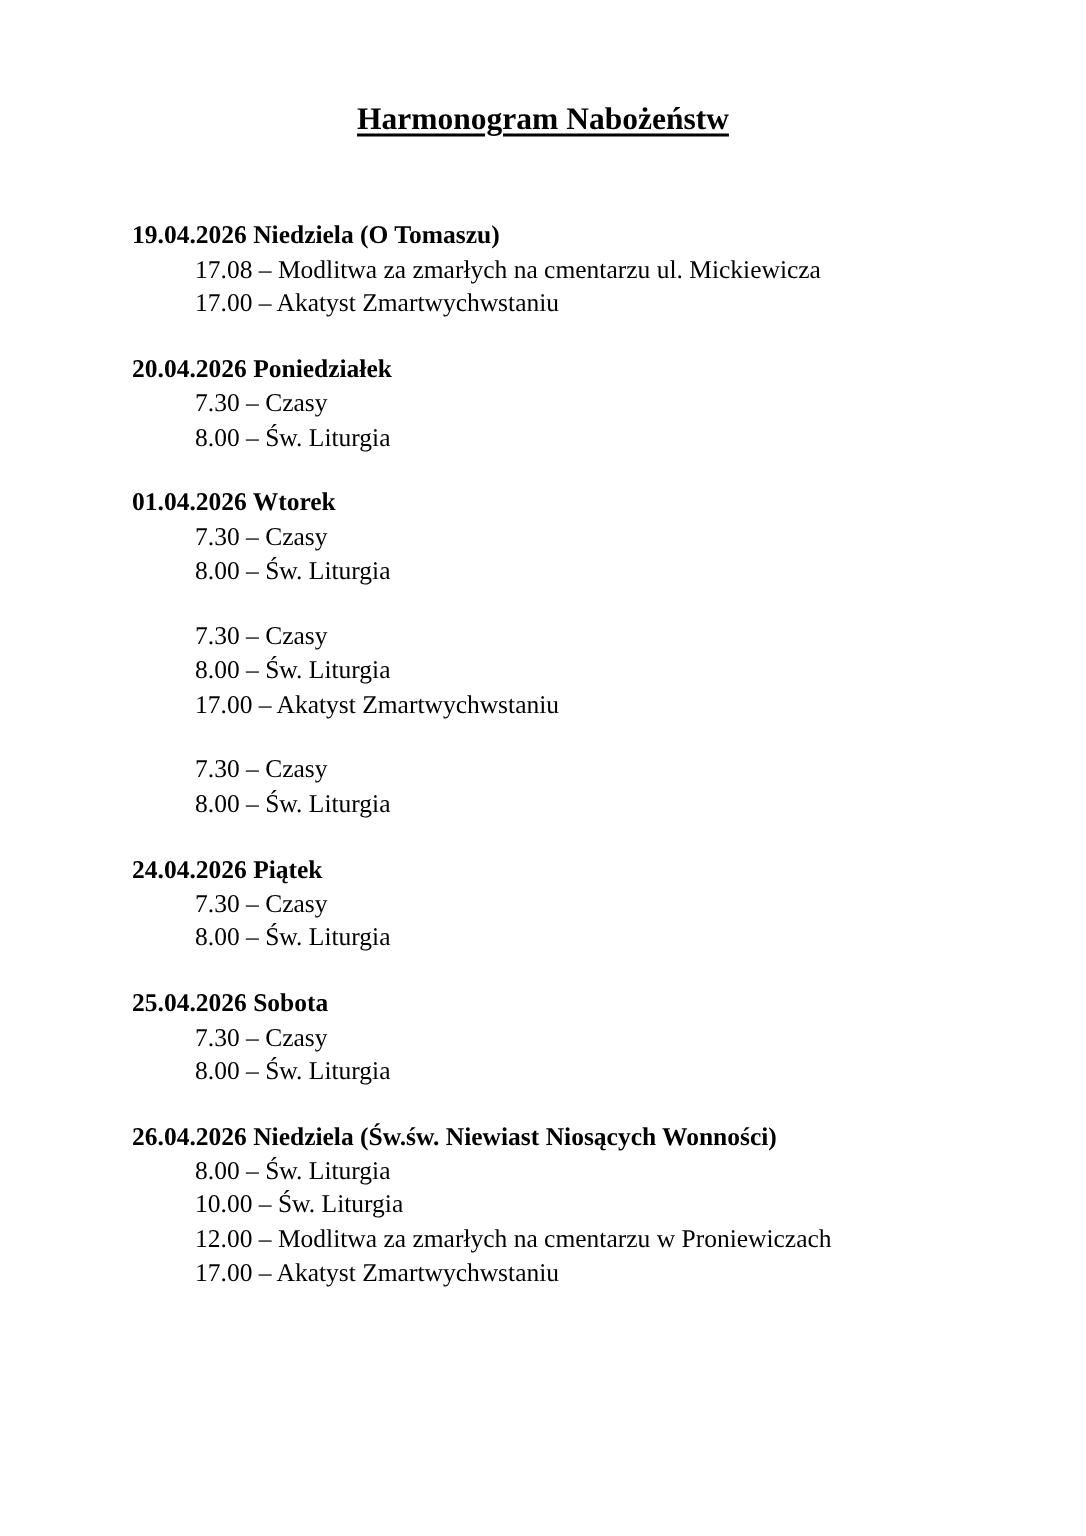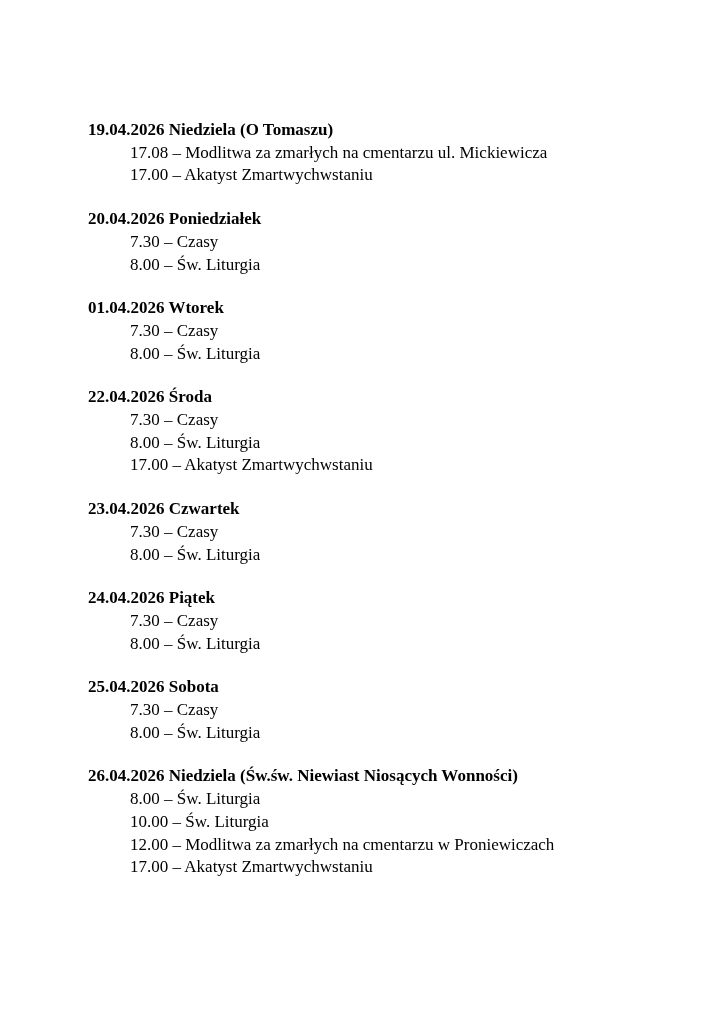--- a/index.html
+++ b/index.html
@@ -46,20 +46,21 @@
     margin: 0;
     padding-left: 42px;
     line-height: 22.7px;
     white-space: nowrap;
   }
 </style>
 </head>
 <body>
 
 <div class="page">
+  <h1 class="title">Harmonogram Nabożeństw</h1>
 
   <div class="schedule">
 
     <section class="day-block">
       <p class="day-heading">19.04.2026 Niedziela (O Tomaszu)</p>
       <p class="entry">17.08 – Modlitwa za zmarłych na cmentarzu ul. Mickiewicza</p>
       <p class="entry">17.00 – Akatyst Zmartwychwstaniu</p>
     </section>
 
     <section class="day-block">
@@ -68,28 +69,26 @@
       <p class="entry">8.00 – Św. Liturgia</p>
     </section>
 
     <section class="day-block">
       <p class="day-heading">01.04.2026 Wtorek</p>
       <p class="entry">7.30 – Czasy</p>
       <p class="entry">8.00 – Św. Liturgia</p>
     </section>
 
     <section class="day-block">
-      <p class="day-heading">22.04.2026 Środa</p>
       <p class="entry">7.30 – Czasy</p>
       <p class="entry">8.00 – Św. Liturgia</p>
       <p class="entry">17.00 – Akatyst Zmartwychwstaniu</p>
     </section>
 
     <section class="day-block">
-      <p class="day-heading">23.04.2026 Czwartek</p>
       <p class="entry">7.30 – Czasy</p>
       <p class="entry">8.00 – Św. Liturgia</p>
     </section>
 
     <section class="day-block">
       <p class="day-heading">24.04.2026 Piątek</p>
       <p class="entry">7.30 – Czasy</p>
       <p class="entry">8.00 – Św. Liturgia</p>
     </section>
 

